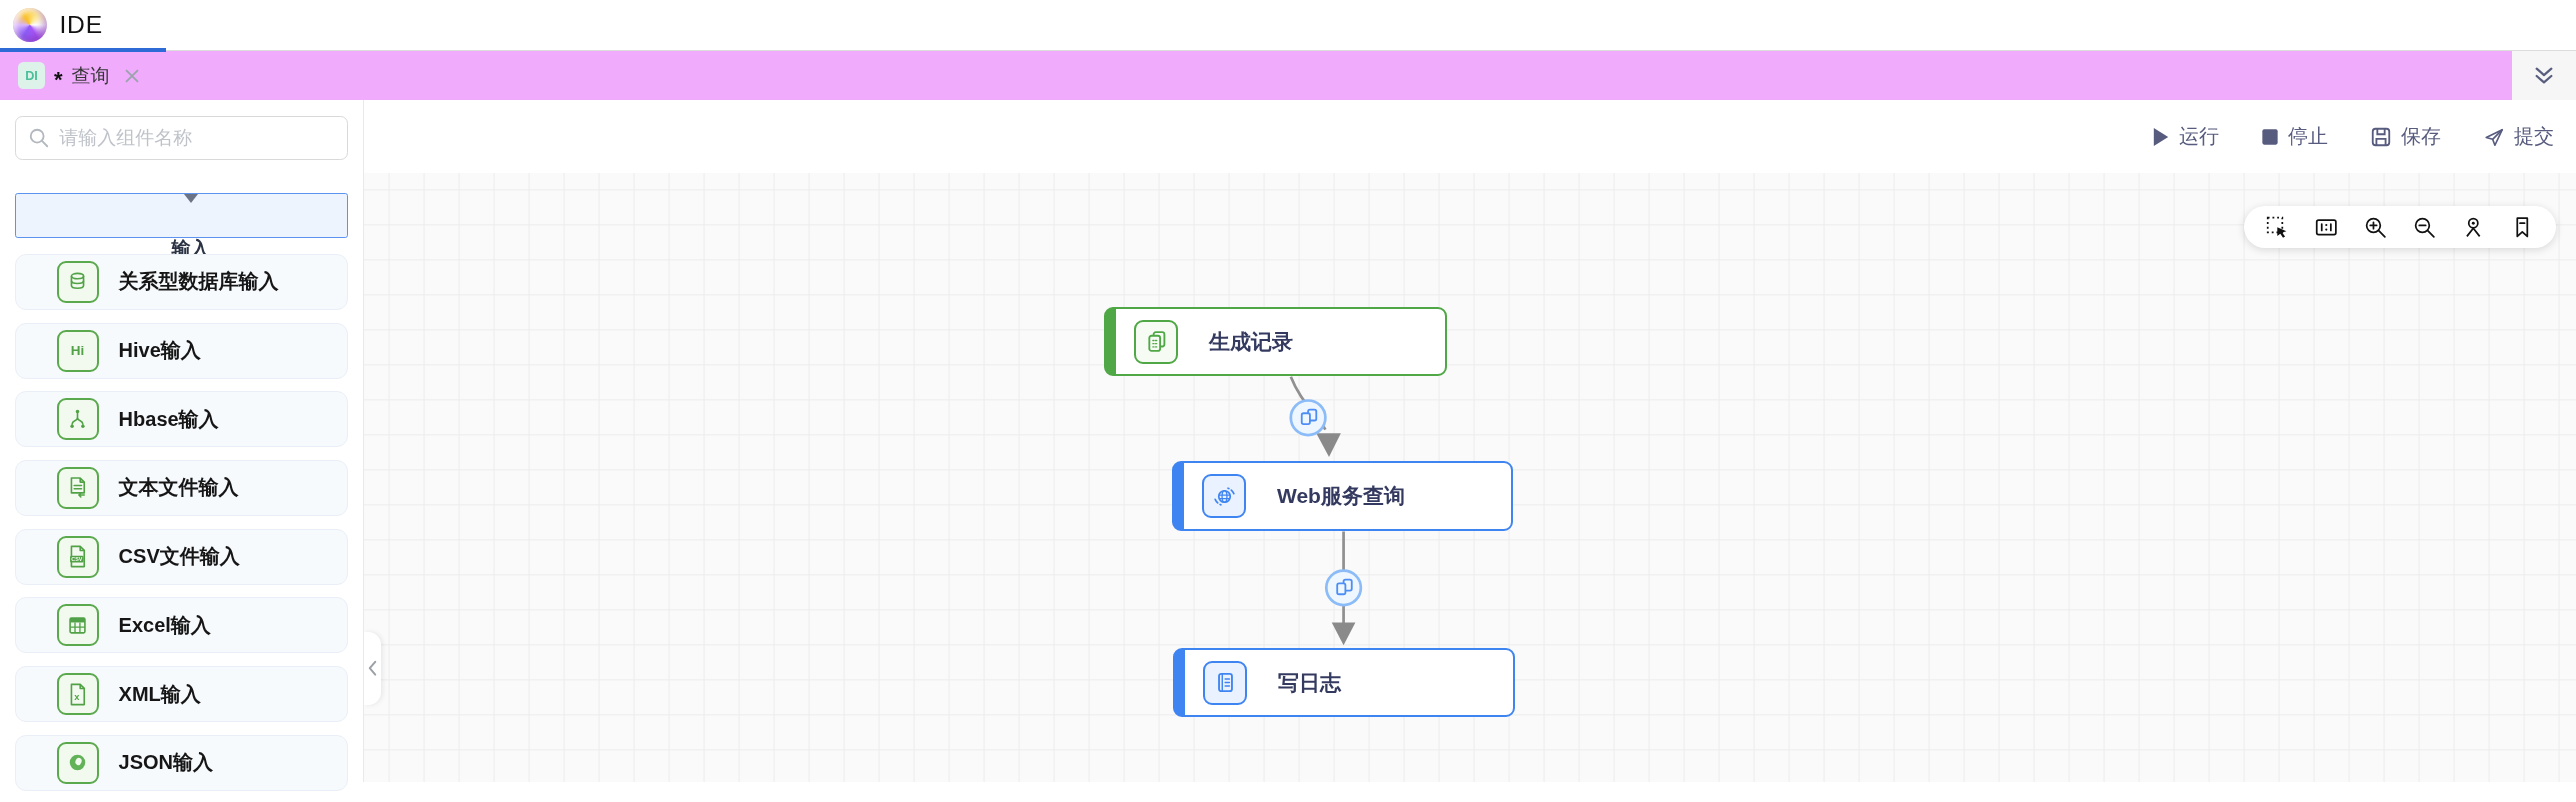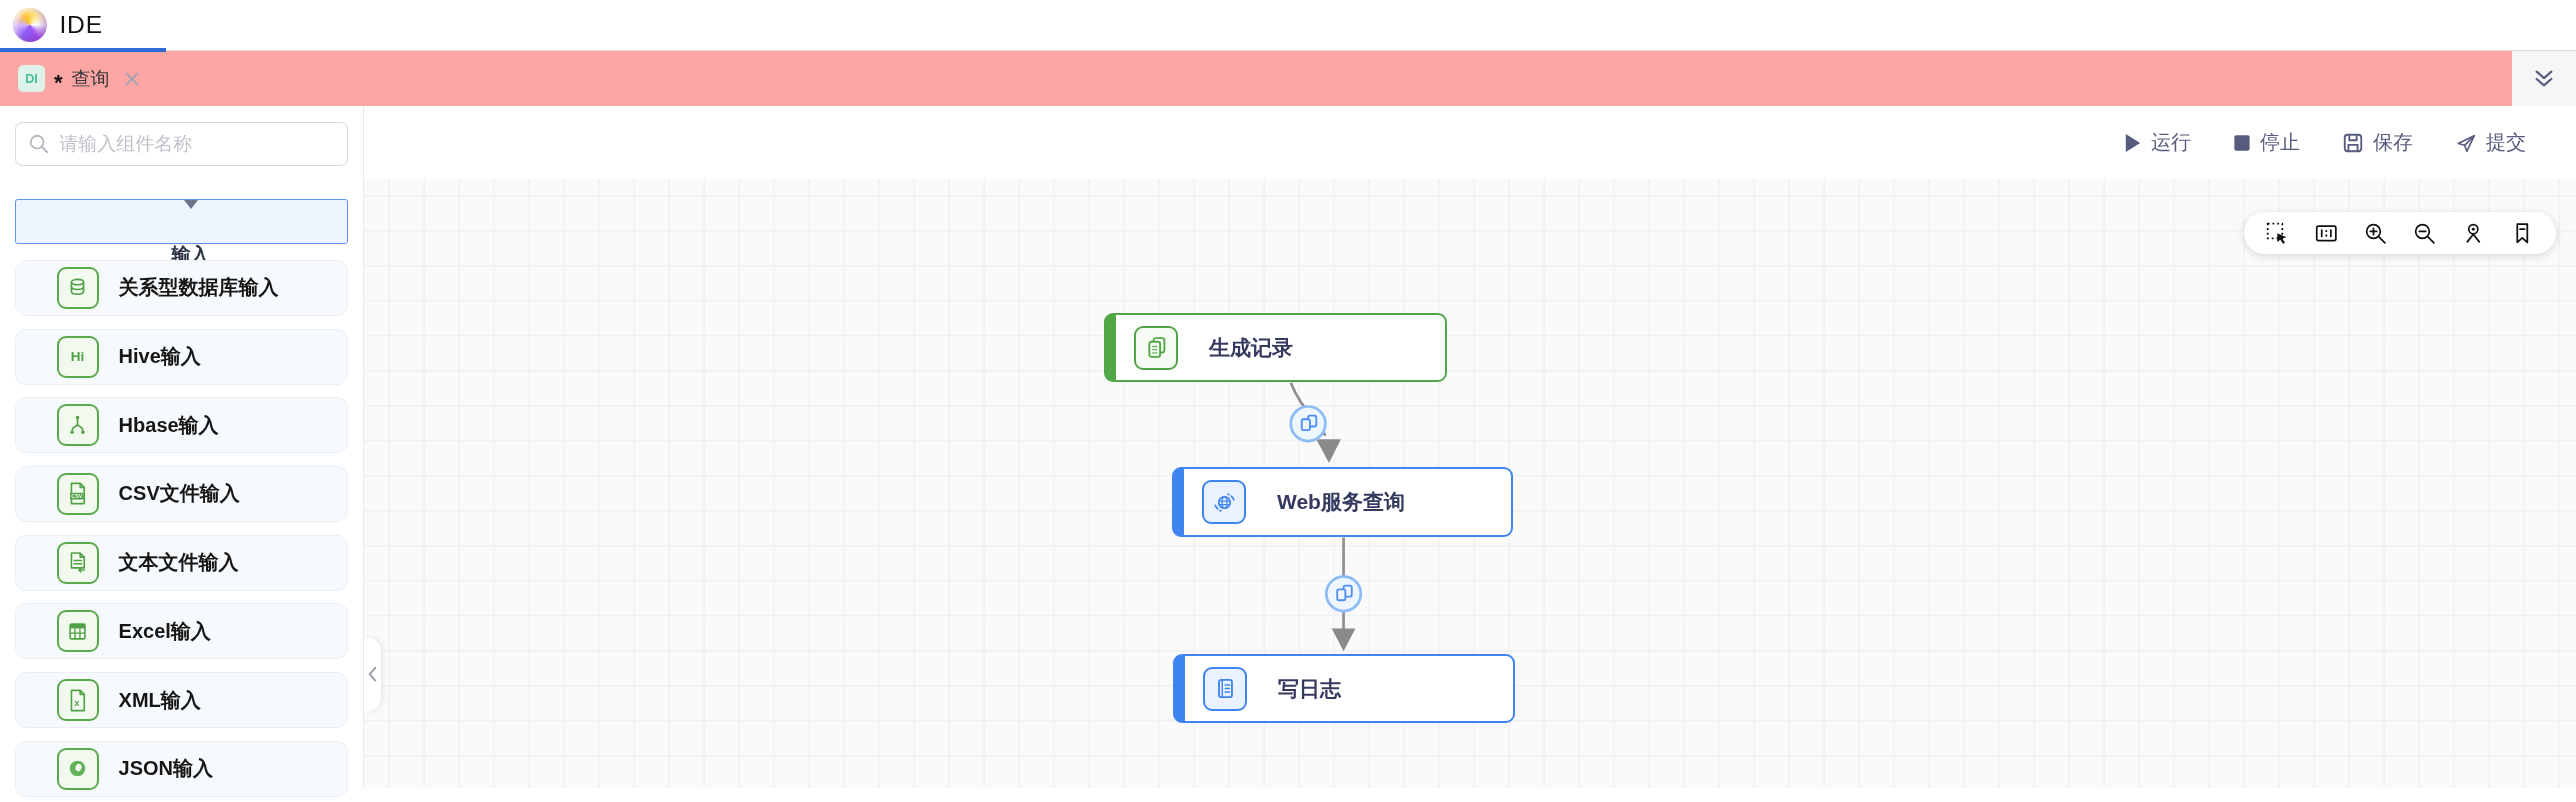--- a/index.html
+++ b/index.html
@@ -9,21 +9,21 @@
   
   .topbar { position:relative; height:51px; background:#fff; border-bottom:0.9px solid #dcdcdc;
             display:flex; align-items:center; padding-left:12.7px; }
   .logo { width:34px; height:34px; border-radius:50%;
           background:conic-gradient(from 210deg,#8b5cf6,#d8b4fe,#fbbf24,#fde68a,#ffffff,#a855f7,#8b5cf6);
           box-shadow:inset -3.6px -3.6px 7.3px rgba(120,40,160,.45), inset 2.7px 2.7px 5.5px rgba(255,255,255,.8); }
   .app-title { margin-left:12.7px; font-size:24.6px; color:#111; letter-spacing:0.9px; }
   .top-accent { position:absolute; left:0; bottom:-1.8px; width:166px; height:3.6px; background:#2e6bd6; z-index:5; }
 
   
-  .tabbar { height:55px; background:#fca5a5; display:flex; align-items:center; position:relative; }
+  .tabbar { height:49px; background:#f0abfc; display:flex; align-items:center; position:relative; }
   .tab { display:flex; align-items:center; gap:9px; padding:0 9px 0 18px; height:100%; cursor:pointer; }
   .tab-badge { background:#ddf3ea; color:#4cbf9a; font-size:12.7px; font-weight:700;
                border-radius:5.5px; width:27px; height:27px; display:flex; align-items:center; justify-content:center; }
   .tab-dirty { color:#111; font-size:22px; font-weight:700; line-height:9px; margin-top:7.3px;}
   .tab-label { color:#353535; font-size:19px; }
   .tab-close { margin-left:3.6px; display:flex; }
   .tab-collapse { position:absolute; right:0; top:0; width:64px; height:100%;
                   background:#f6f6f7; display:flex; align-items:center; justify-content:center; }
 
   
@@ -44,21 +44,21 @@
   .comp-list { margin-top:15.5px; display:flex; flex-direction:column; gap:12.7px;text-align:right; }
   .comp-item { height:56px; background:#f7fafd; border:0.9px solid #eaeff7; border-radius:11px;
                display:flex; align-items:center; padding-left:9px; cursor:grab; }
   .comp-icon { width:42px; height:42px; border:2.3px solid #5aa94d; border-radius:9px; background:#f2f9ef;
                display:flex; align-items:center; justify-content:center; flex:none;margin-left:32px; }
   .comp-label { margin-left:20px; font-size:20px; font-weight:700; color:#161616; }
 
   
   .workspace { flex:1; position:relative; background:#fff; }
   .actionbar { height:73px; display:flex; align-items:center; justify-content:flex-end; gap:42px;
-               padding-right:50px; background:#fff; }
+               padding-right:22px; background:#fff; }
   .abtn { display:flex; align-items:center; gap:9px; color:#575b7e; font-size:20px; cursor:pointer; }
 
   .canvas { position:absolute; left:0; right:0; top:73px; bottom:0; background:#fafafa;
             background-image:linear-gradient(#ececec 0.9px, transparent 0.9px),
                              linear-gradient(90deg, #ececec 0.9px, transparent 0.9px);
             background-size:35px 35px; background-position:24.6px 16.4px; overflow:hidden; }
 
   .edges { position:absolute; left:0; top:0; }
 
   .node { position:absolute; background:#fff; border-radius:9px; display:flex; align-items:center; cursor:grab; }
@@ -151,39 +151,39 @@
             <circle cx="15" cy="33" r="2.6" fill="#51a246"></circle>
             <circle cx="31" cy="33" r="2.6" fill="#51a246"></circle>
           </svg>
         </span>
         <span class="comp-label">Hbase输入</span>
       </div>
 
       <div class="comp-item">
         <span class="comp-icon">
           <svg width="31" height="31" viewBox="0 0 46 46">
+            <path d="M14 9 h13 l6 6 v16 h-19 z" fill="none" stroke="#51a246" stroke-width="2.4" stroke-linejoin="round"></path>
+            <path d="M27 9 v6 h6" fill="none" stroke="#51a246" stroke-width="2.4" stroke-linejoin="round"></path>
+            <path d="M18 20 h11 M18 25 h11" stroke="#51a246" stroke-width="2.2" stroke-linecap="round"></path>
+            <path d="M33 34 h-8 m3 -3 l-3 3 l3 3" fill="none" stroke="#51a246" stroke-width="2.2" stroke-linecap="round" stroke-linejoin="round"></path>
+          </svg>
+        </span>
+        <span class="comp-label">文本文件输入</span>
+      </div>
+
+      <div class="comp-item">
+        <span class="comp-icon">
+          <svg width="31" height="31" viewBox="0 0 46 46">
             <path d="M14 8 h13 l6 6 v24 h-19 z" fill="none" stroke="#51a246" stroke-width="2.4" stroke-linejoin="round"></path>
             <path d="M27 8 v6 h6" fill="none" stroke="#51a246" stroke-width="2.4" stroke-linejoin="round"></path>
             <rect x="12" y="22" width="20" height="10" rx="2" fill="#51a246"></rect>
             <text x="22" y="30" text-anchor="middle" font-size="8" font-weight="bold" fill="#f2f9ef" font-family="Liberation Sans, sans-serif">CSV</text>
           </svg>
         </span>
         <span class="comp-label">CSV文件输入</span>
-      </div>
-
-      <div class="comp-item">
-        <span class="comp-icon">
-          <svg width="31" height="31" viewBox="0 0 46 46">
-            <path d="M14 9 h13 l6 6 v16 h-19 z" fill="none" stroke="#51a246" stroke-width="2.4" stroke-linejoin="round"></path>
-            <path d="M27 9 v6 h6" fill="none" stroke="#51a246" stroke-width="2.4" stroke-linejoin="round"></path>
-            <path d="M18 20 h11 M18 25 h11" stroke="#51a246" stroke-width="2.2" stroke-linecap="round"></path>
-            <path d="M33 34 h-8 m3 -3 l-3 3 l3 3" fill="none" stroke="#51a246" stroke-width="2.2" stroke-linecap="round" stroke-linejoin="round"></path>
-          </svg>
-        </span>
-        <span class="comp-label">文本文件输入</span>
       </div>
 
       <div class="comp-item">
         <span class="comp-icon">
           <svg width="31" height="31" viewBox="0 0 46 46">
             <rect x="12" y="12" width="22" height="22" rx="2" fill="none" stroke="#51a246" stroke-width="2.4"></rect>
             <rect x="12" y="12" width="22" height="6.5" fill="#51a246"></rect>
             <path d="M12 25.5 h22 M19.3 18.5 v15.5 M26.6 18.5 v15.5" stroke="#51a246" stroke-width="2"></path>
           </svg>
         </span>

